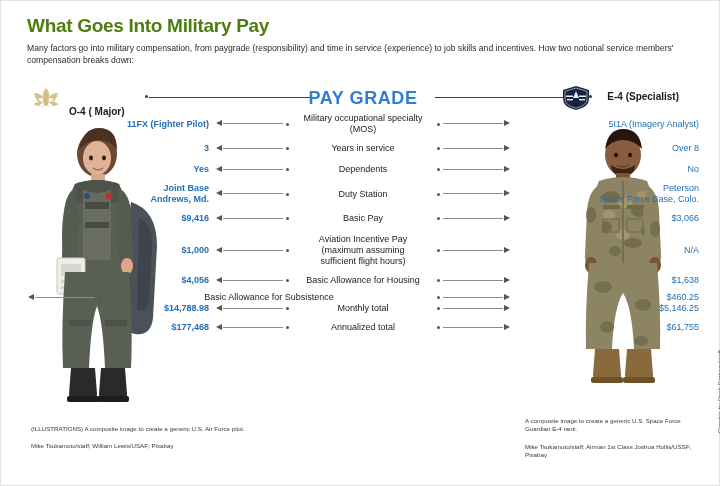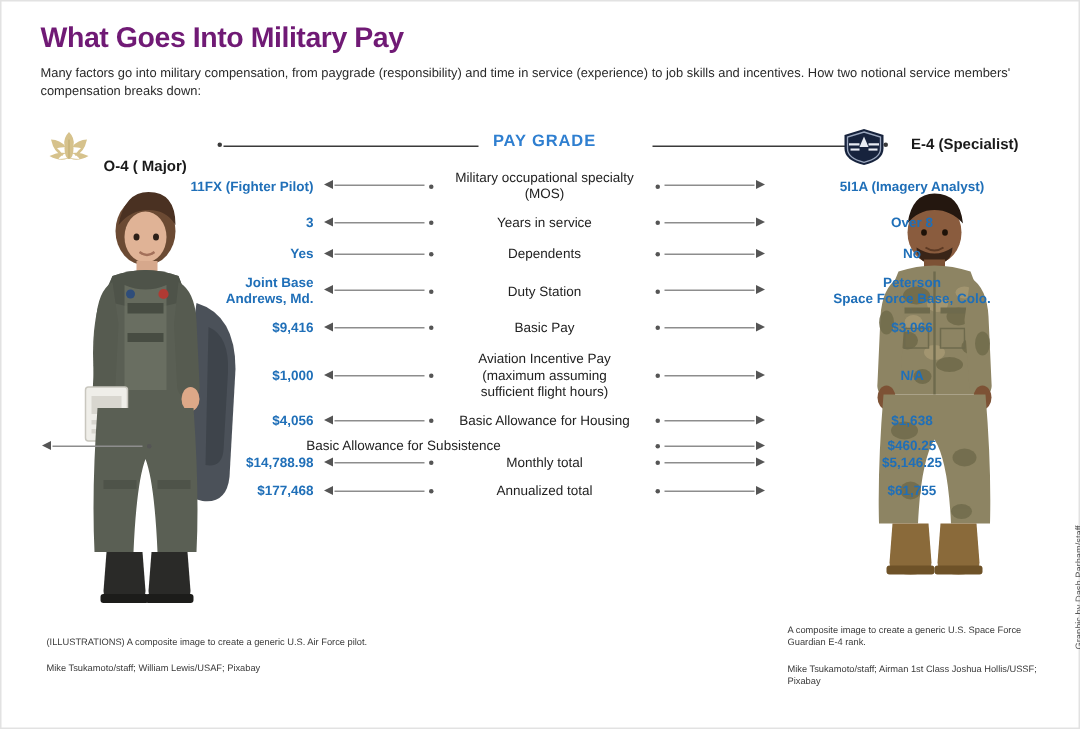--- a/index.html
+++ b/index.html
@@ -15,41 +15,41 @@
   .frame {
     position: absolute; inset: 0;
     border: 1px solid #e2e2e2;
     background: #fff;
   }
 
   
   .title {
     position: absolute; left: 26px; top: 14px;
     font-size: 19px; font-weight: bold; letter-spacing: -0.3px;
-    color: #701a75;
+    color: #4d7c0f;
   }
   .subtitle {
     position: absolute; left: 26px; top: 42px; width: 672px;
     font-size: 8.6px; line-height: 11.5px; color: #2a2a2a;
   }
 
   
   .pg-row {
     position: absolute; left: 26px; top: 84px; width: 672px; height: 26px;
   }
   .oak-leaf {
     position: absolute; left: 2px; top: 1px; width: 34px; height: 24px;
   }
   .pg-left-label {
     position: absolute; left: 42px; top: 21px;
     font-size: 10px; font-weight: bold; color: #1a1a1a;
   }
   .pg-title {
     position: absolute; left: 0; right: 0; top: 3px;
-    text-align: center; font-size: 11px; font-weight: bold;
+    text-align: center; font-size: 18px; font-weight: bold;
     color: #2f7fd0; letter-spacing: 0.6px;
   }
   .pg-right-label {
     position: absolute; right: 20px; top: 6px;
     font-size: 10px; font-weight: bold; color: #1a1a1a;
   }
   .sf-badge {
     position: absolute; right: 108px; top: 0px; width: 30px; height: 26px;
   }
   .pg-line-left, .pg-line-right {
@@ -68,22 +68,22 @@
   .cell-left {
     width: 188px; text-align: right; padding-right: 6px;
     font-size: 9px; font-weight: bold; color: #1f6fb8; line-height: 11px;
   }
   .cell-center {
     flex: 1; text-align: center;
     font-size: 9px; color: #222; line-height: 11px;
     position: relative;
   }
   .cell-right {
-    width: 188px; text-align: center; padding-left: 6px;
-    font-size: 9px; font-weight: bold; color: #1f6fb8; line-height: 11px;
+    width: 188px; text-align: right; padding-left: 6px;
+    font-size: 9px; font-weight: normal; color: #1f6fb8; line-height: 11px;
   }
   .connector { position: relative; width: 76px; height: 10px; flex: none; }
   .conn-line {
     position: absolute; top: 4px; height: 1.2px; background: #8d8d8d;
     left: 8px; right: 8px;
   }
   .arrow-left, .arrow-right, .tail-dot {
     position: absolute; top: 1px; width: 0; height: 0;
   }
   .arrow-left {

